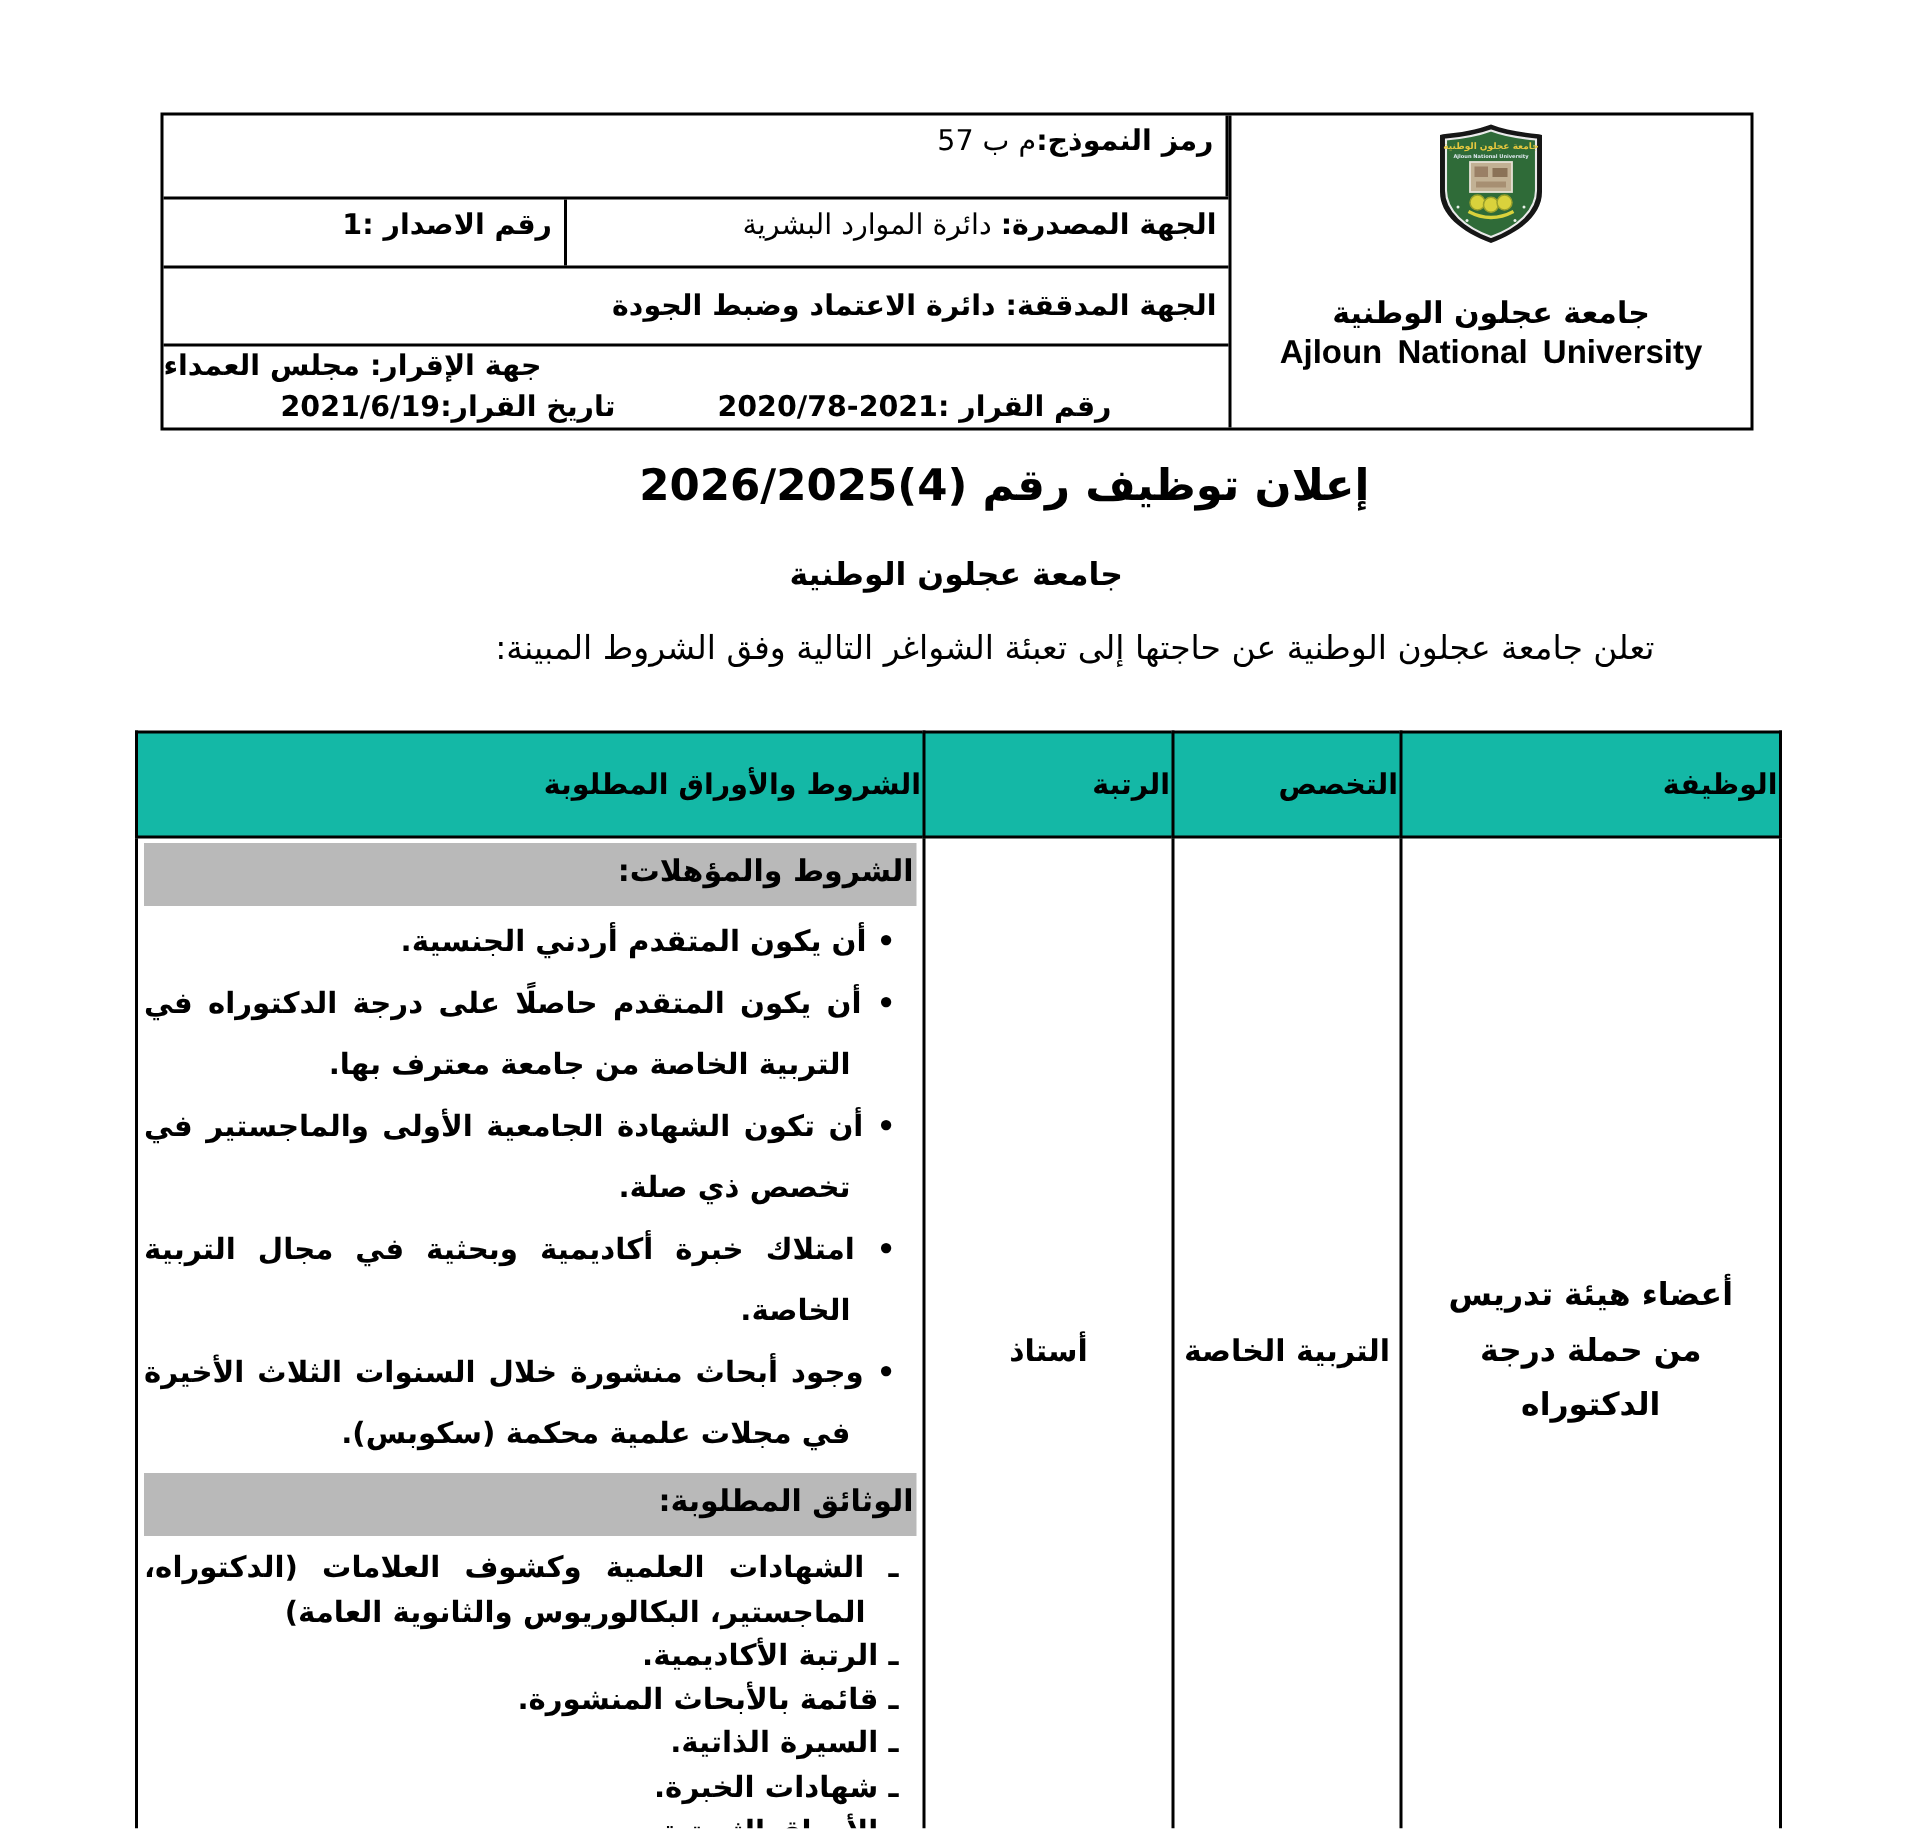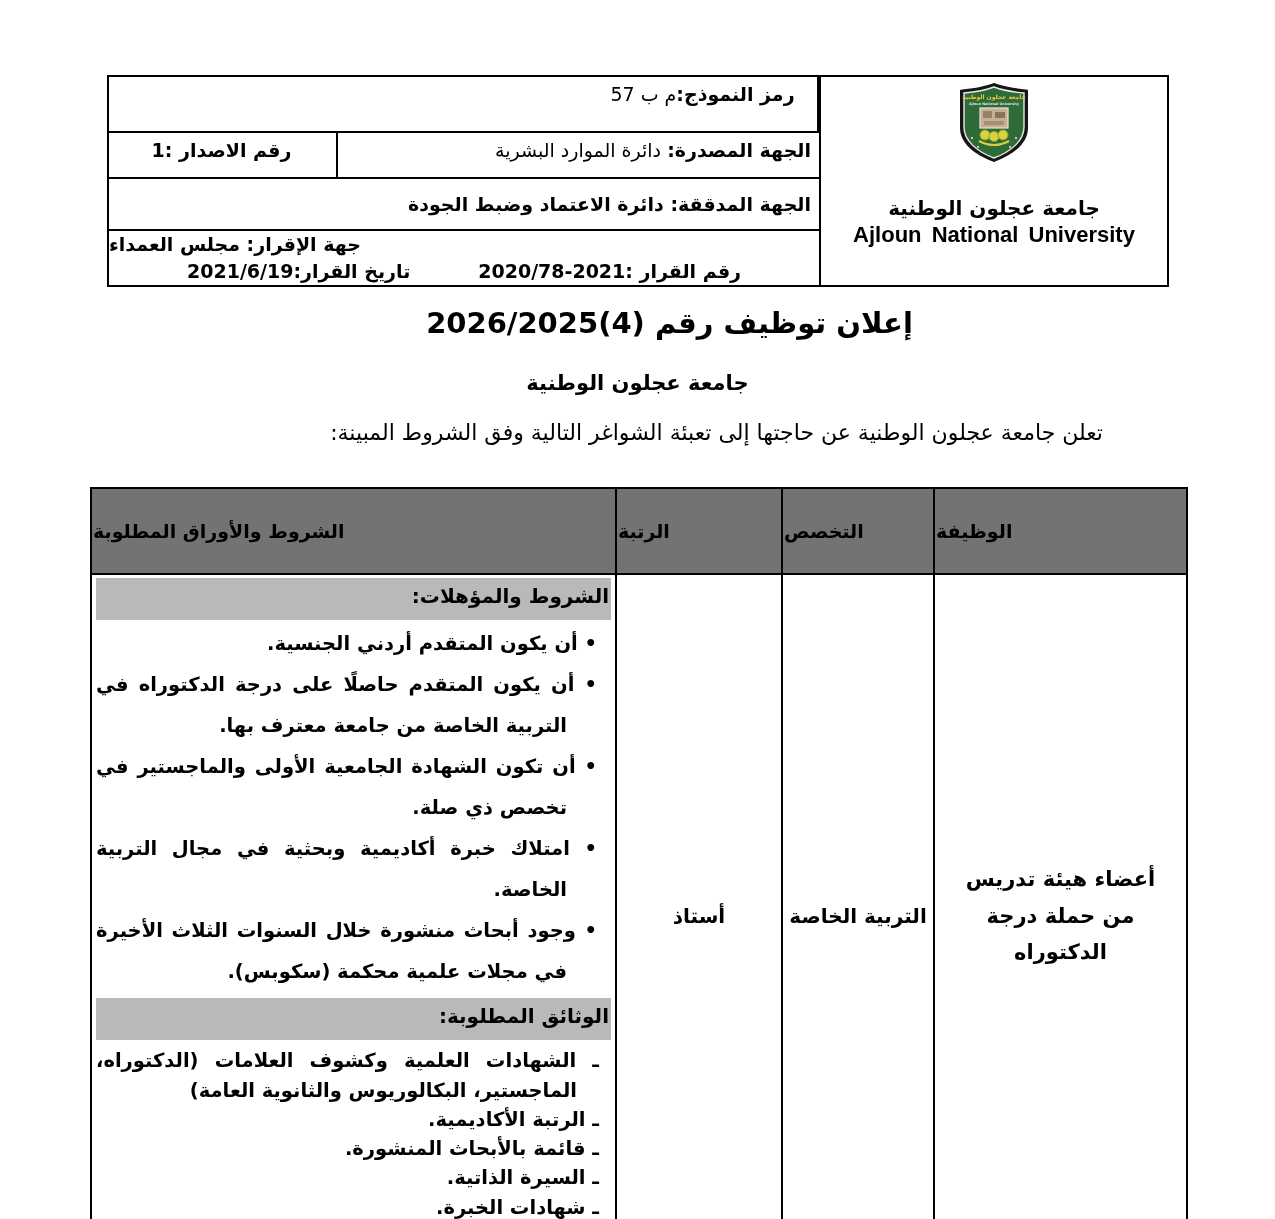--- a/index.html
+++ b/index.html
@@ -22,36 +22,36 @@
   .uni-en{font-size:22px;font-weight:bold;line-height:27px;word-spacing:4px;direction:ltr;font-family:"Liberation Sans","DejaVu Sans",sans-serif;}
   .info-cells{flex:1;display:flex;flex-direction:column;box-sizing:border-box;}
   .hrow{display:flex;box-sizing:border-box;}
   .hrow.bordered{border-bottom:2px solid #000;}
   .r1{height:58px;}
   .r2{height:47px;}
   .r3{height:52px;align-items:center;padding:16px 8px;font-weight:bold;font-size:19px;}
   .r4{flex:1;flex-direction:column;justify-content:center;text-align:left;font-weight:bold;font-size:19px;line-height:27px;}
   .cell{box-sizing:border-box;padding:4px 8px 0 6px;font-size:19px;line-height:27px;}
   .cell.grow{flex:1;text-align:justify;}
-  .cell.small{width:229px;border-right:2px solid #000;text-align:center;}
+  .cell.small{width:229px;border-right:2px solid #000;text-align:right;margin-left:40px;}
   .lbl{font-weight:bold;}
   .decision-line{display:flex;justify-content:center;gap:68px;}
   
   .doc-title{position:absolute;top:306px;left:0;width:100%;text-align:center;font-size:29px;font-weight:bold;padding-left:32px;}
   .doc-subtitle{position:absolute;top:371px;left:0;width:100%;text-align:center;font-size:21px;font-weight:bold;}
   .intro{position:absolute;top:420px;right:172px;font-size:22px;white-space:nowrap;}
   
   .vac-table{
     position:absolute;top:487px;left:90px;width:1096px;height:721px;
     border-collapse:collapse;table-layout:fixed;
   }
   .vac-table th,.vac-table td{border:2px solid #000;box-sizing:border-box;}
   .vac-table{border-bottom:3px solid #000;}
   .vac-table th{
-    height:86px;background:#737373;font-size:19px;font-weight:bold;text-align:left;vertical-align:middle;
+    height:70px;background:#14b8a6;font-size:19px;font-weight:bold;text-align:right;vertical-align:middle;
   }
   .vac-table td{vertical-align:middle;text-align:center;font-weight:bold;}
   td.pos-cell{font-size:21px;line-height:1.75;padding:0 24px;}
   td.spec-cell,td.rank-cell{font-size:20px;}
   td.cond-cell{vertical-align:top;text-align:right;padding:3px 4px 6px 4px;}
   .sec-label{
     background:#b9b9b9;font-size:20px;font-weight:bold;
     padding:4px 2px 10px 2px;margin-left:0;line-height:28px;
   }
   .sec-label.second{margin-top:6px;margin-bottom:6px;}

